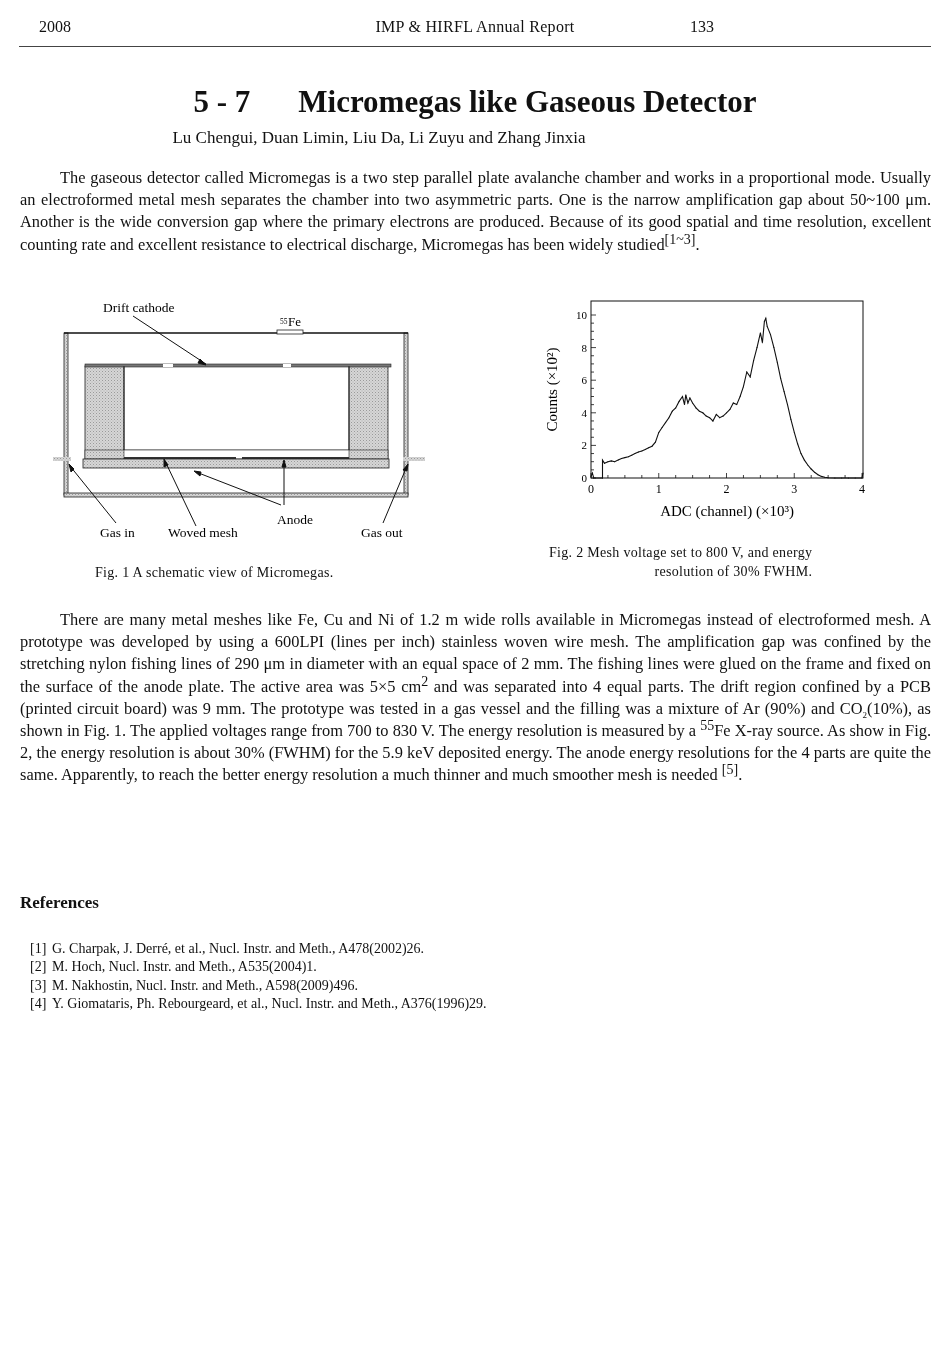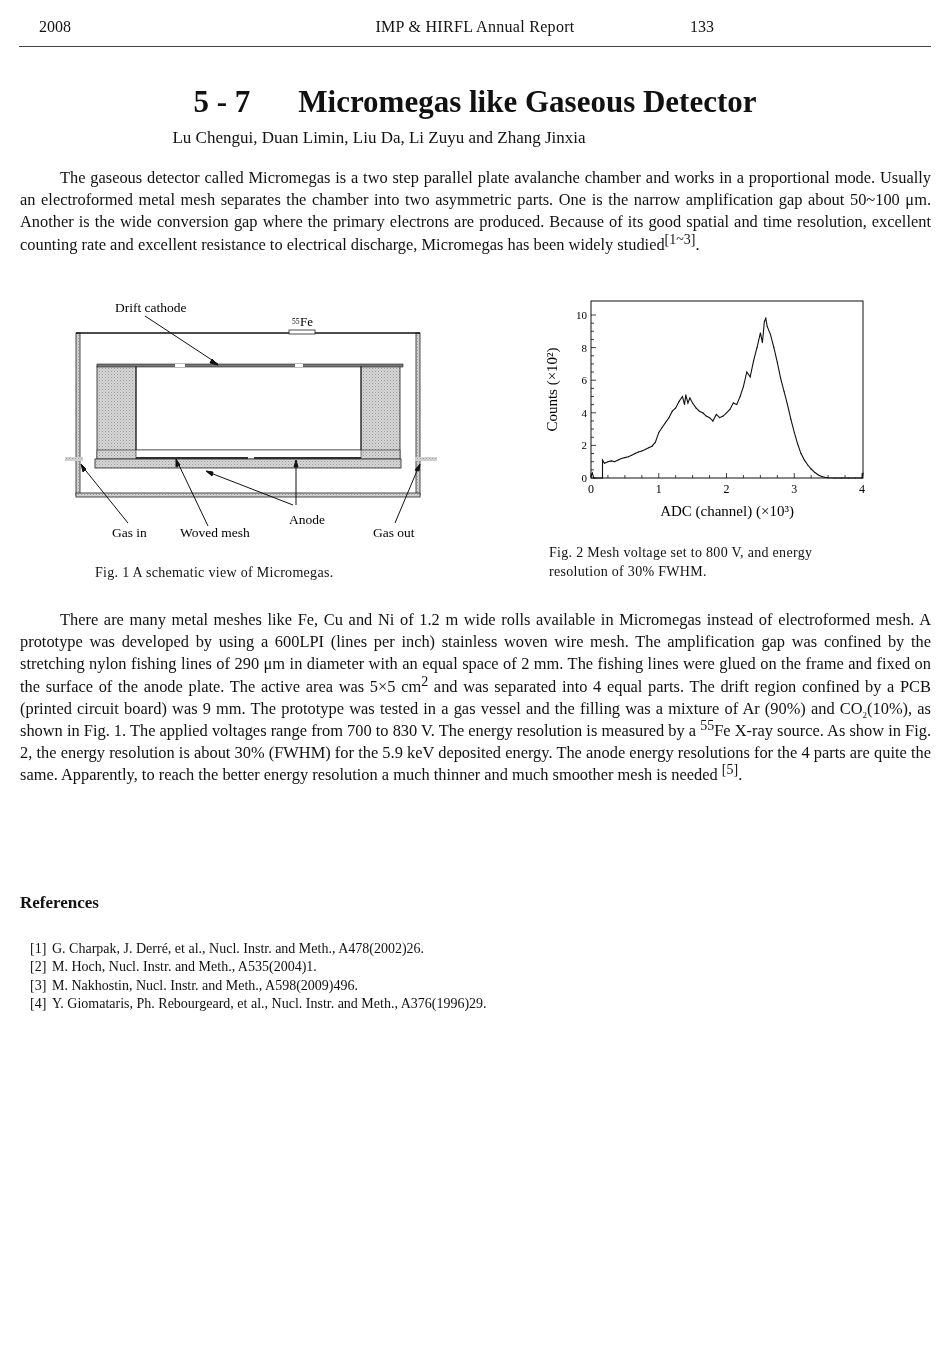--- a/index.html
+++ b/index.html
@@ -11,23 +11,23 @@
   .hdr .page { position: absolute; right: 44px; top: 2px; }
   .rule { position: absolute; top: 46px; left: 19px; width: 912px; height: 1px; background: #444; }
   .title { position: absolute; top: 84px; left: 0; width: 950px; text-align: center;
            font-size: 31px; font-weight: bold; }
   .title .num { margin-right: 48px; }
   .authors { position: absolute; top: 128px; left: 0; width: 758px; text-align: center; font-size: 17px; }
   .para { position: absolute; left: 20px; width: 911px; font-size: 16.4px; line-height: 22.2px;
           text-align: justify; text-indent: 40px; margin: 0; }
   sup { font-size: 14px; line-height: 0; }
   sub { font-size: 9px; line-height: 0; }
-  .fig1 { position: absolute; left: 60px; top: 296px; width: 390px; height: 290px; }
+  .fig1 { position: absolute; left: 48px; top: 296px; width: 390px; height: 290px; }
   .fig2 { position: absolute; left: 540px; top: 296px; width: 340px; height: 230px; }
-  .caption { position: absolute; font-size: 14px; line-height: 19px; letter-spacing: 0.3px; }
+  .caption { position: absolute; font-size: 14px; line-height: 19px; letter-spacing: 0.3px; text-align: right; }
   .refs-h { position: absolute; left: 20px; top: 893px; font-size: 17px; font-weight: bold; }
   .refs { position: absolute; left: 20px; top: 930px; font-size: 14px; line-height: 18.3px; list-style: none; margin: 10px; padding: 0; }
   .refs li { white-space: nowrap; }
   .refs .rn { display: inline-block; width: 22px; }
   svg text { font-family: "Liberation Serif", "DejaVu Serif", serif; }
 </style>
 </head>
 <body>
 
 <div class="hdr">

